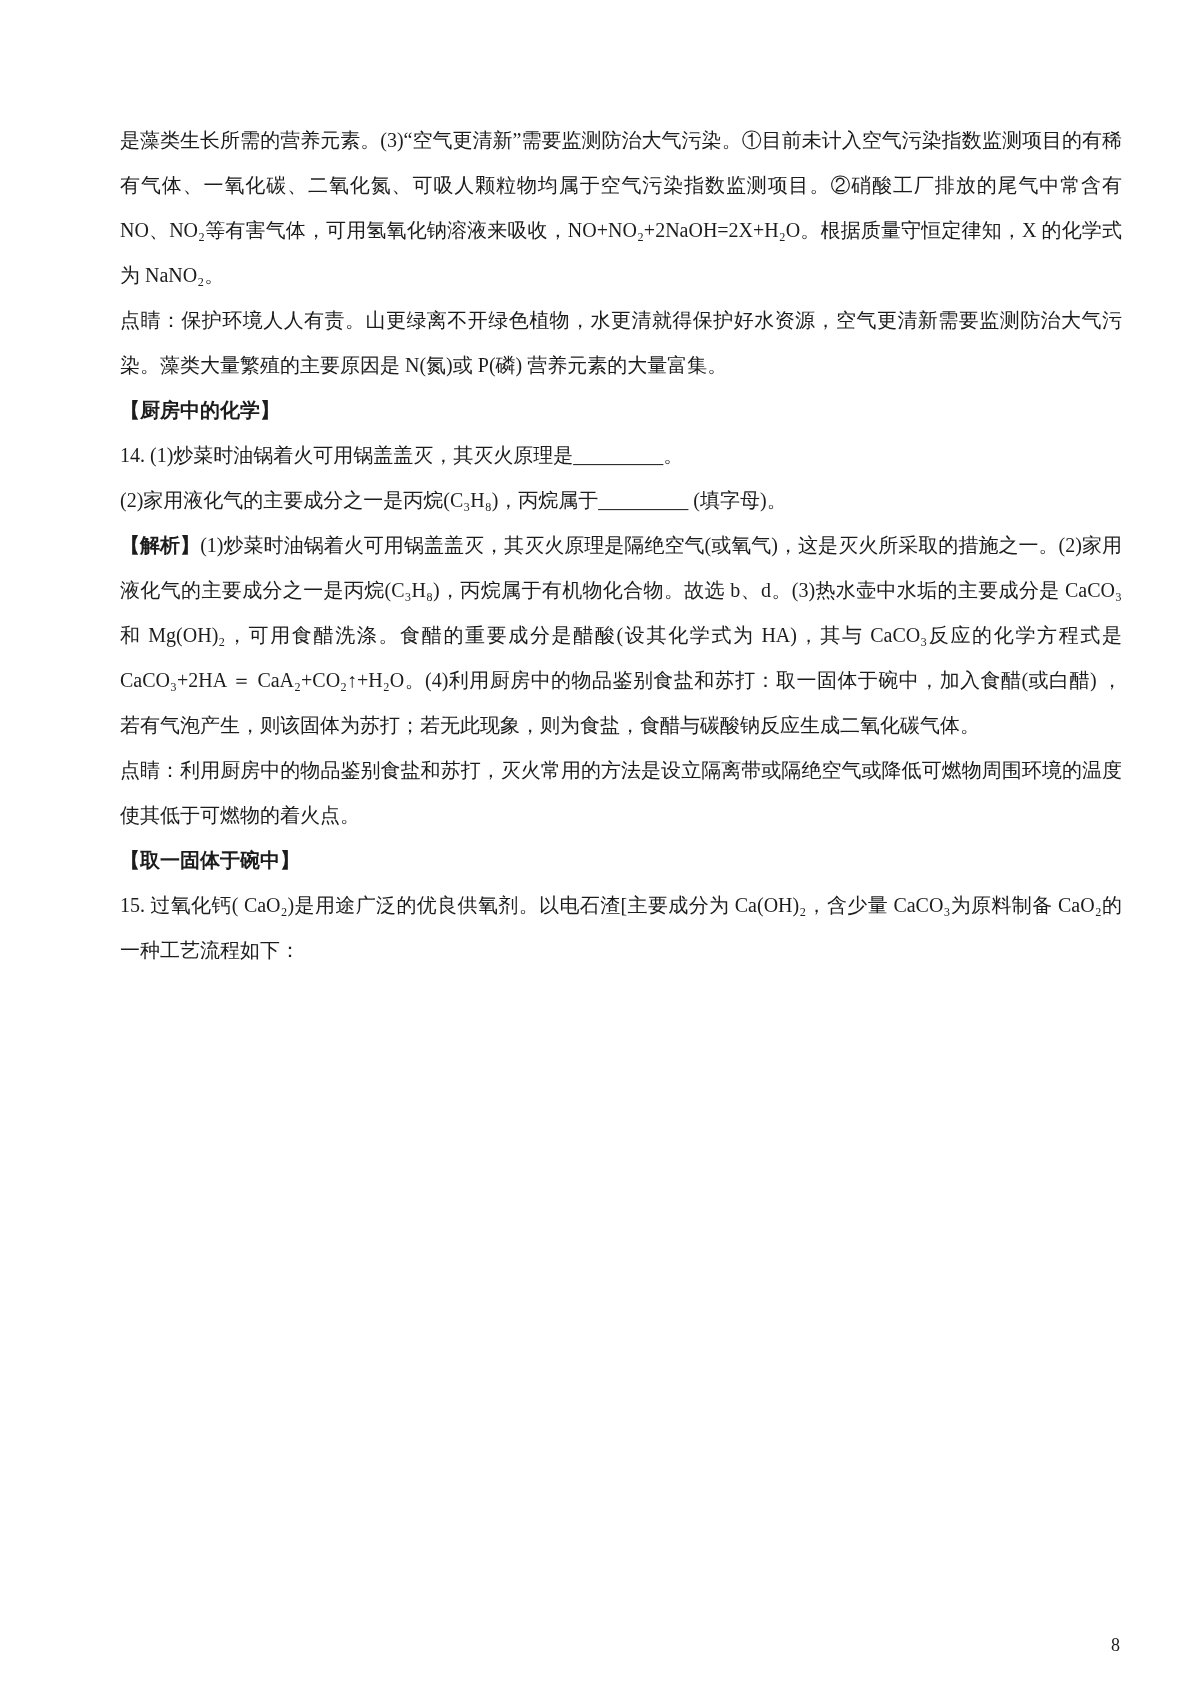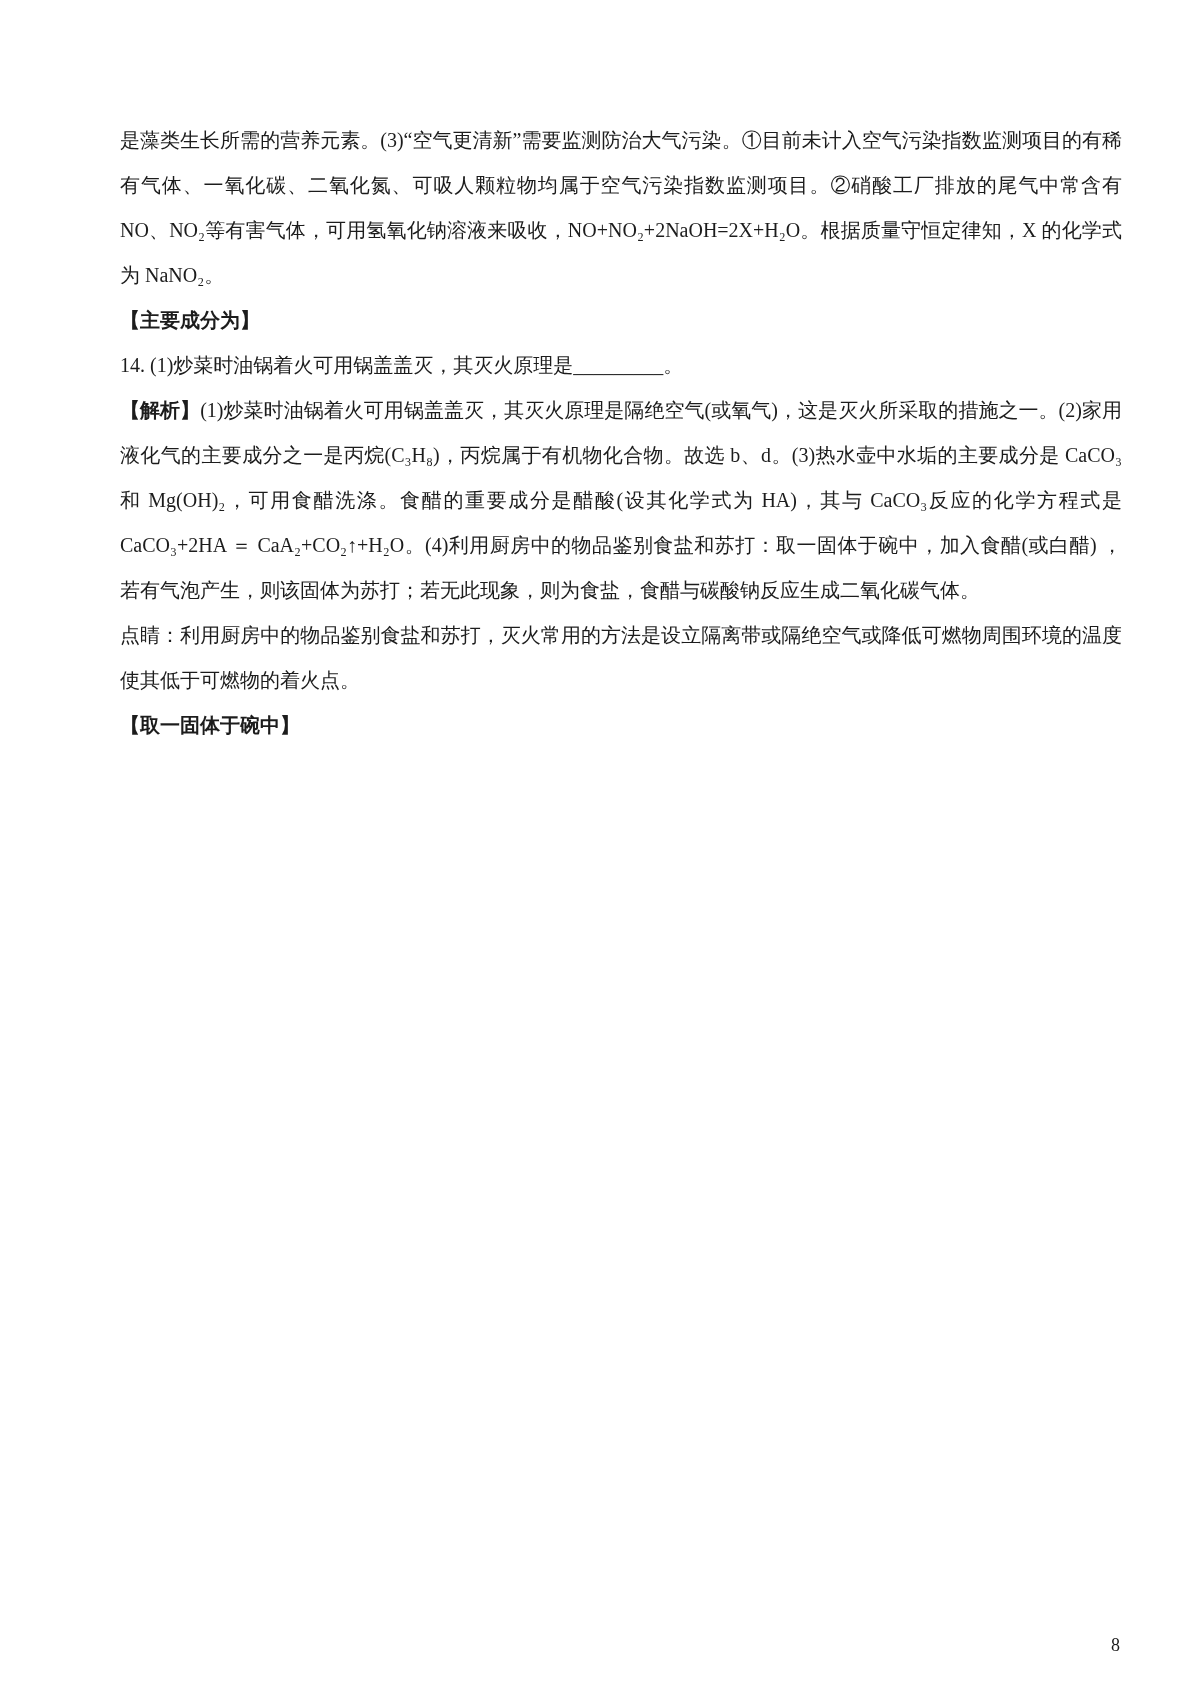--- a/index.html
+++ b/index.html
@@ -42,33 +42,36 @@
   }
 </style>
 </head>
 <body>
 
 <div class="page">
   <div class="content">
 
     <p class="para"><b></b><span>是藻类生长所需的营养元素。(3)“空气更清新”需要监测防治大气污染。①目前未计入空气污染指数监测项目的有稀有气体、一氧化碳、二氧化氮、可吸人颗粒物均属于空气污染指数监测项目。②硝酸工厂排放的尾气中常含有 NO、NO₂等有害气体，可用氢氧化钠溶液来吸收，NO+NO₂+2NaOH=2X+H₂O。根据质量守恒定律知，X 的化学式为 NaNO₂。</span></p>
 
+    <p class="para"><b></b><span>点睛：保护环境人人有责。山更绿离不开绿色植物，水更清就得保护好水资源，空气更清新需要监测防治大气污染。藻类大量繁殖的主要原因是 N(氮)或 P(磷) 营养元素的大量富集。</span></p>
 
-    <p class="para"><b>【主要成分为】</b><span></span></p>
+    <p class="para"><b>【厨房中的化学】</b><span></span></p>
 
     <p class="para"><b></b><span>14. (1)炒菜时油锅着火可用锅盖盖灭，其灭火原理是_________。</span></p>
 
+    <p class="para"><b></b><span>(2)家用液化气的主要成分之一是丙烷(C₃H₈)，丙烷属于_________ (填字母)。</span></p>
 
 
 
 
 
     <p class="para"><b>【解析】</b><span>(1)炒菜时油锅着火可用锅盖盖灭，其灭火原理是隔绝空气(或氧气)，这是灭火所采取的措施之一。(2)家用液化气的主要成分之一是丙烷(C₃H₈)，丙烷属于有机物化合物。故选 b、d。(3)热水壶中水垢的主要成分是 CaCO₃和 Mg(OH)₂，可用食醋洗涤。食醋的重要成分是醋酸(设其化学式为 HA)，其与 CaCO₃反应的化学方程式是 CaCO₃+2HA ＝ CaA₂+CO₂↑+H₂O。(4)利用厨房中的物品鉴别食盐和苏打：取一固体于碗中，加入食醋(或白醋) ，若有气泡产生，则该固体为苏打；若无此现象，则为食盐，食醋与碳酸钠反应生成二氧化碳气体。</span></p>
 
     <p class="para"><b></b><span>点睛：利用厨房中的物品鉴别食盐和苏打，灭火常用的方法是设立隔离带或隔绝空气或降低可燃物周围环境的温度使其低于可燃物的着火点。</span></p>
 
     <p class="para"><b>【取一固体于碗中】</b><span></span></p>
 
+    <p class="para"><b></b><span>15. 过氧化钙( CaO₂)是用途广泛的优良供氧剂。以电石渣[主要成分为 Ca(OH)₂，含少量 CaCO₃为原料制备 CaO₂的一种工艺流程如下：</span></p>
 
   </div>
 
   <div class="page-number">8</div>
 </div>
 
 </body></html>

